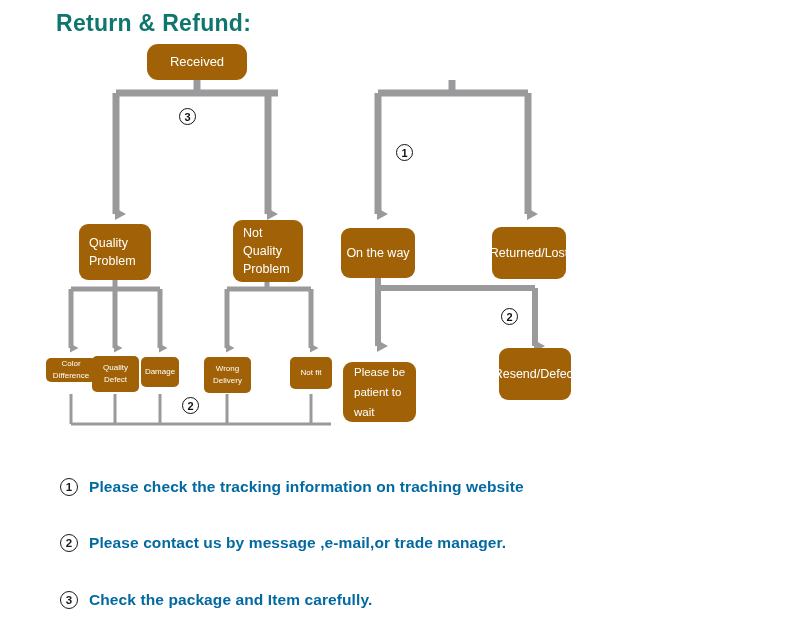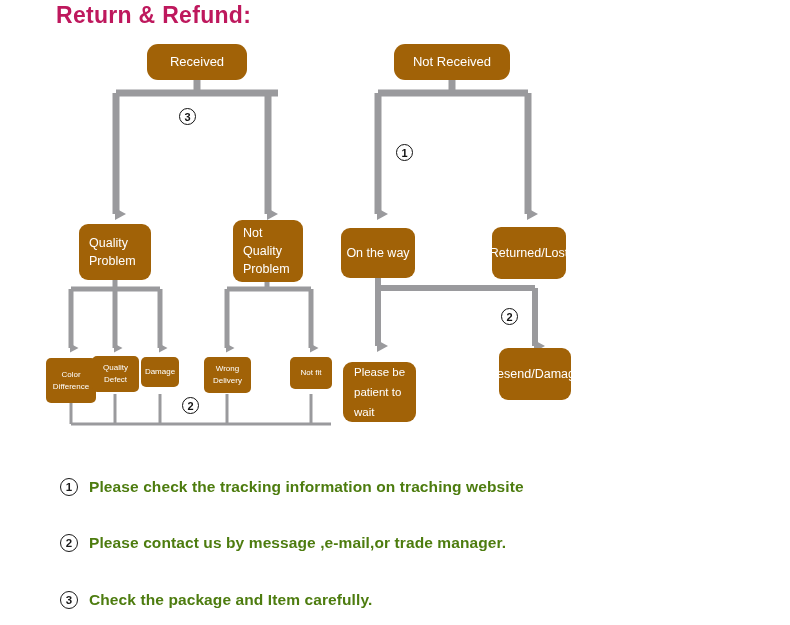--- a/index.html
+++ b/index.html
@@ -13,24 +13,24 @@
     height: 625px;
     background: #ffffff;
     font-family: "Liberation Sans", sans-serif;
     overflow: hidden;
   }
 
   
   #title {
     position: absolute;
     left: 56px;
-    top: 2px;
+    top: 10px;
     font-size: 23px;
     font-weight: bold;
-    color: #be185d;
+    color: #0f766e;
     letter-spacing: 0.3px;
     white-space: nowrap;
   }
 
   
   #wires {
     position: absolute;
     left: 0;
     top: 0;
     width: 790px;
@@ -104,21 +104,21 @@
     border-radius: 50%;
     color: #1a1a1a;
     font-size: 11.5px;
     font-weight: bold;
     display: flex;
     align-items: center;
     justify-content: center;
     box-sizing: border-box;
   }
   .legend-text {
-    color: #4d7c0f;
+    color: #0369a1;
     font-size: 15.5px;
     font-weight: bold;
     white-space: nowrap;
     letter-spacing: 0.1px;
   }
 </style>
 </head>
 <body>
 
 <div id="page">
@@ -183,35 +183,34 @@
       </g>
     </g>
   </svg>
 
   <div class="marker" style="left:179px; top:108px;">3</div>
   <div class="marker" style="left:396px; top:144px;">1</div>
   <div class="marker" style="left:501px; top:308px;">2</div>
   <div class="marker" style="left:182px; top:397px;">2</div>
 
   <div class="node lvl0" style="left:147px; top:44px; width:100px; height:36px;">Received</div>
-  <div class="node lvl0" style="left:394px; top:44px; width:116px; height:36px;">Not Received</div>
 
   <div class="node lvl1 leftalign" style="left:79px; top:224px; width:72px; height:56px;">Quality<br>Problem</div>
   <div class="node lvl1 leftalign" style="left:233px; top:220px; width:70px; height:62px;">Not<br>Quality<br>Problem</div>
   <div class="node lvl1" style="left:341px; top:228px; width:74px; height:50px;">On the way</div>
   <div class="node lvl1" style="left:492px; top:227px; width:74px; height:52px;">Returned/Lost</div>
 
-  <div class="node leaf" style="left:46px; top:358px; width:50px; height:45px;">Color<br>Difference</div>
+  <div class="node leaf" style="left:46px; top:358px; width:50px; height:24px;">Color<br>Difference</div>
   <div class="node leaf" style="left:92px; top:356px; width:47px; height:36px;">Quality<br>Defect</div>
   <div class="node leaf" style="left:141px; top:357px; width:38px; height:30px;">Damage</div>
   <div class="node leaf" style="left:204px; top:357px; width:47px; height:36px;">Wrong<br>Delivery</div>
   <div class="node leaf" style="left:290px; top:357px; width:42px; height:32px;">Not fit</div>
 
   <div class="node para" style="left:343px; top:346px; width:73px; height:60px;">Please be<br>patient to<br>wait</div>
-  <div class="node lvl1" style="left:499px; top:348px; width:72px; height:52px;">Resend/Damage</div>
+  <div class="node lvl1" style="left:499px; top:348px; width:72px; height:52px;">Resend/Defect</div>
 
   <div class="legend-row" style="left:60px; top:478px;">
     <div class="legend-mark">1</div>
     <div class="legend-text">Please check the tracking information on traching website</div>
   </div>
 
   <div class="legend-row" style="left:60px; top:534px;">
     <div class="legend-mark">2</div>
     <div class="legend-text">Please contact us by message ,e-mail,or trade manager.</div>
   </div>

